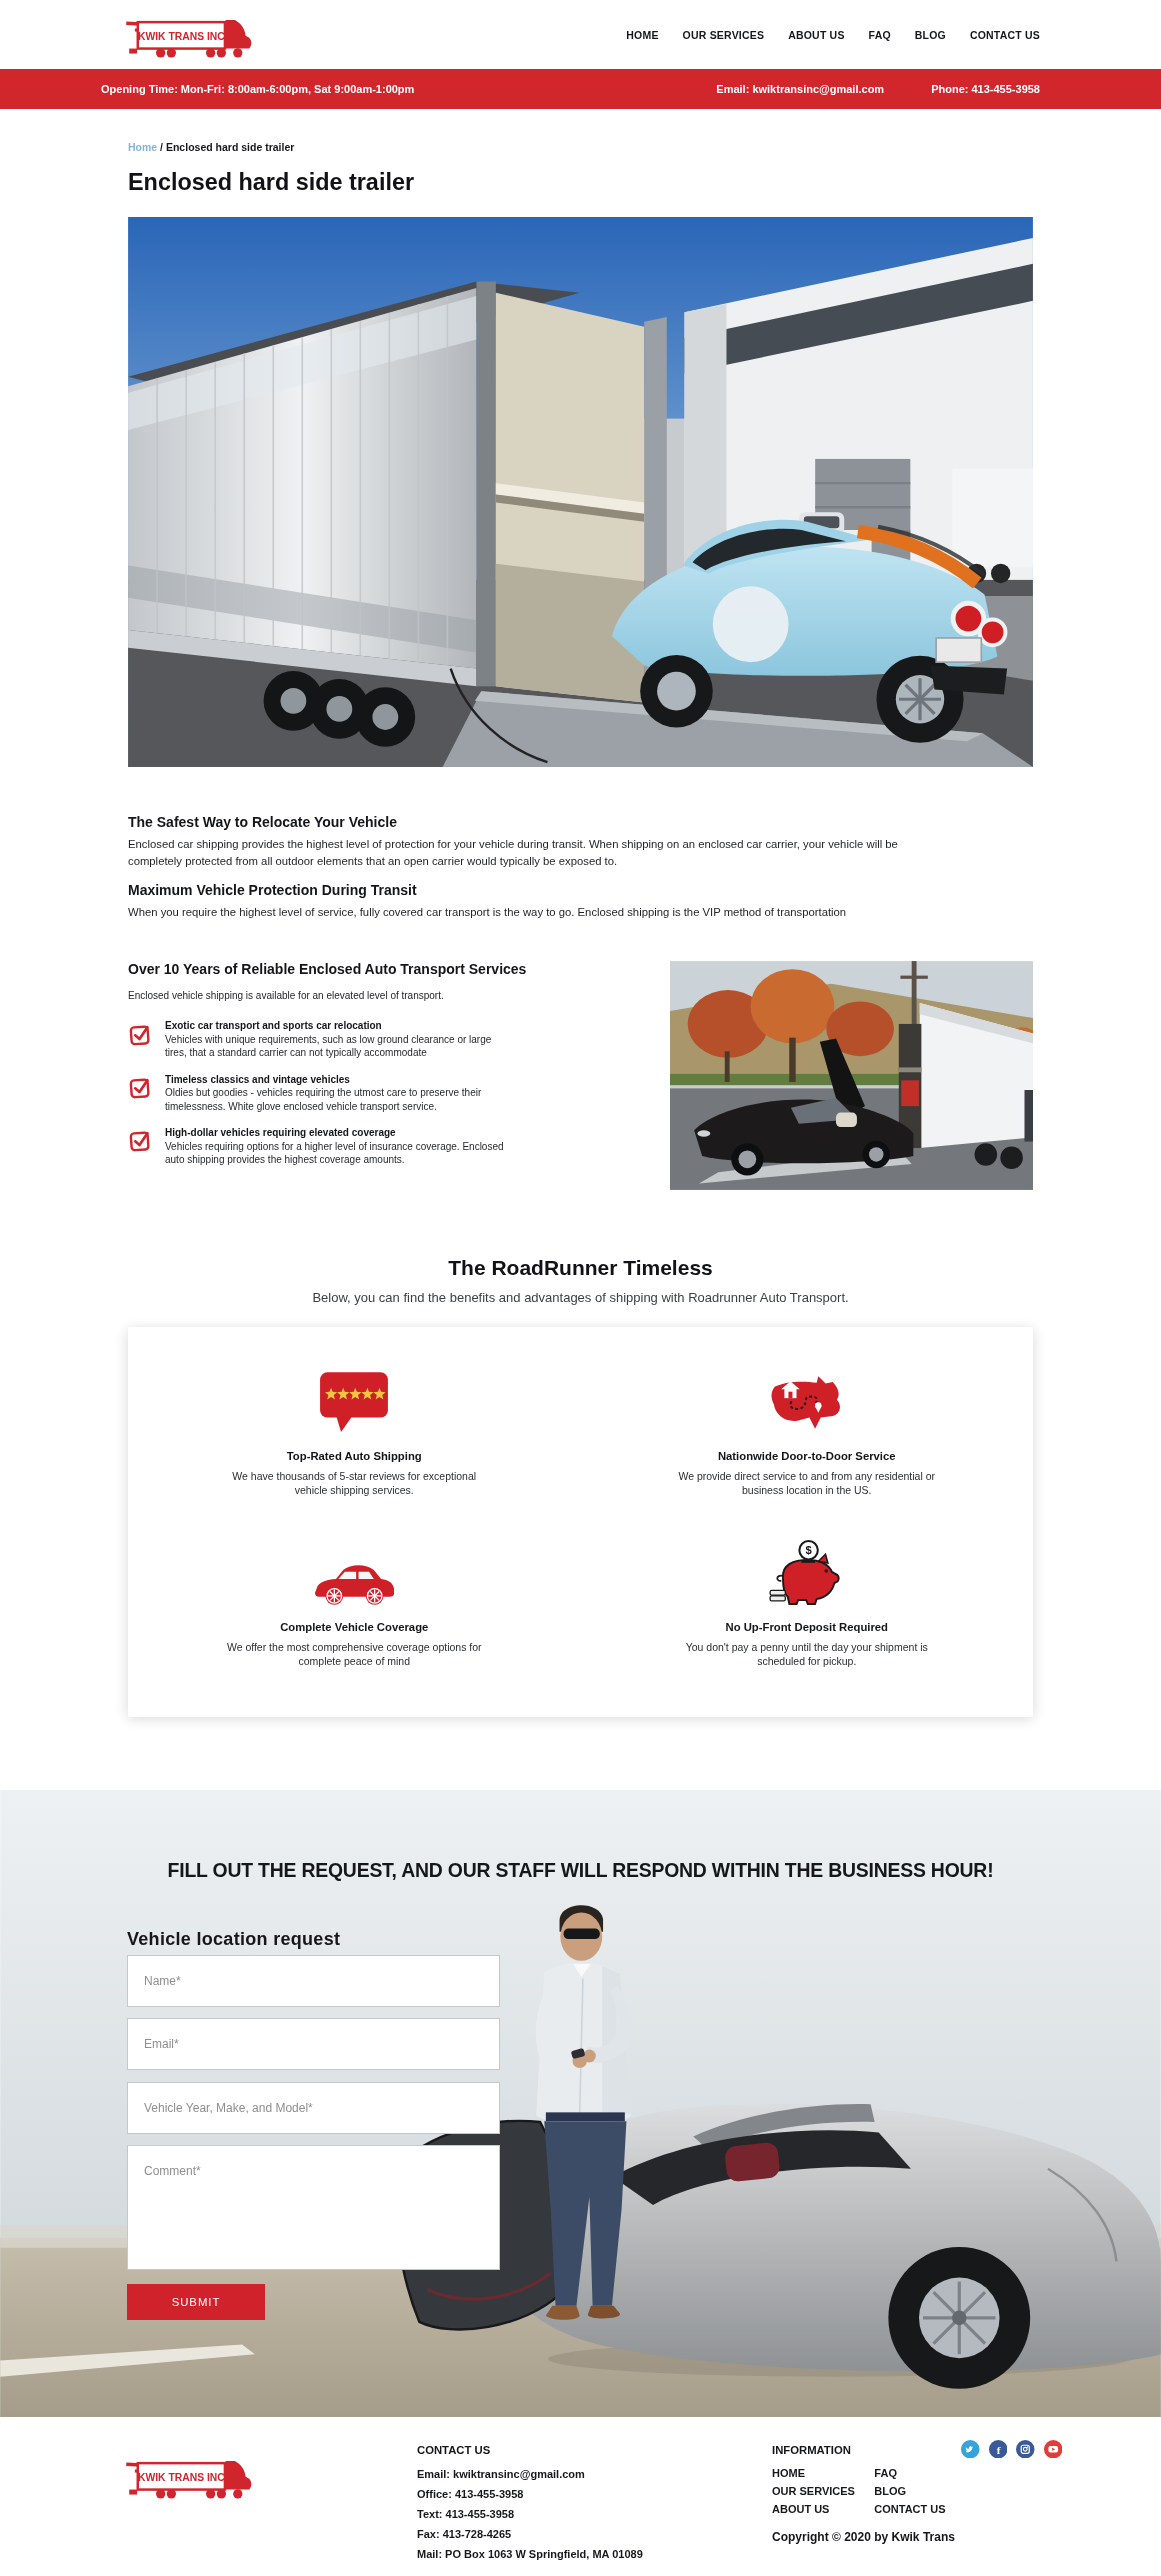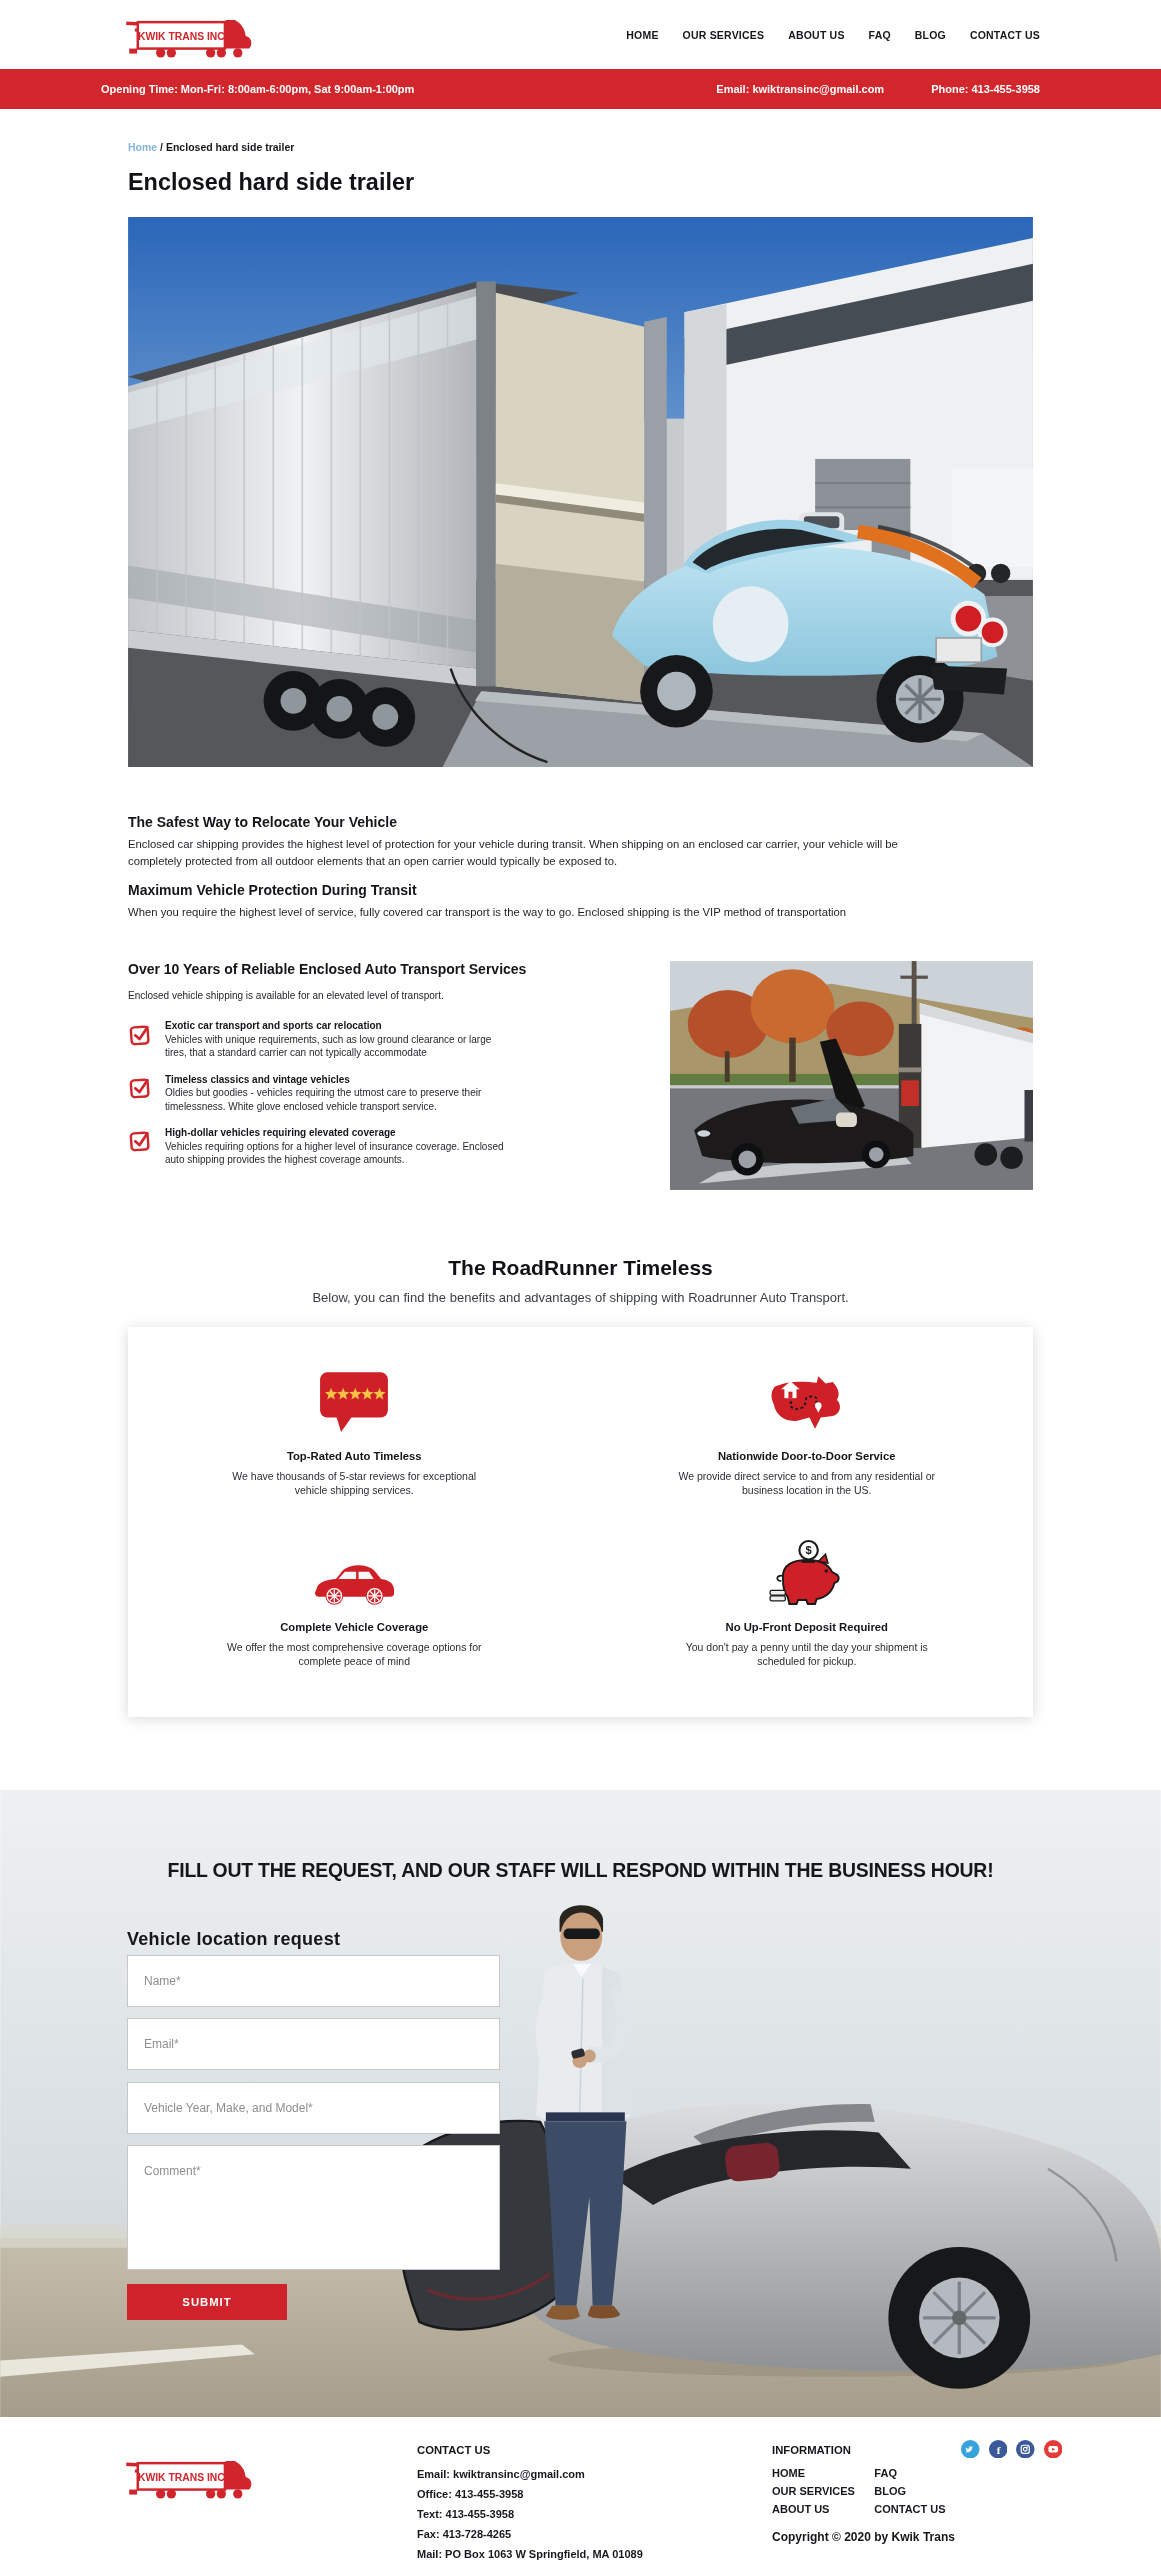--- a/index.html
+++ b/index.html
@@ -60,21 +60,21 @@
   
   .request{position:relative;margin-top:73px;height:627px;overflow:hidden;}
   .request .scene{position:absolute;inset:0;}
   .request-banner{position:absolute;left:0;top:69px;width:100%;text-align:center;margin:0;font-size:19.4px;font-weight:bold;color:#15171a;letter-spacing:-0.2px;}
   .req-form{position:absolute;left:127px;top:139px;width:373px;}
   .req-form h3{margin:0 0 5px 0;font-size:18px;font-weight:bold;color:#15171a;letter-spacing:0.3px;}
   .req-form input,.req-form textarea{display:block;width:100%;box-sizing:border-box;border:0.8px solid #c7c7c7;background:#fff;margin-bottom:11.3px;font-family:"Liberation Sans",sans-serif;font-size:12px;color:#333;padding:0 16px;}
   .req-form input{height:52px;}
   .req-form textarea{height:125px;padding-top:18px;resize:none;}
   .req-form input::placeholder,.req-form textarea::placeholder{color:#8e8e8e;}
-  .submit-btn{margin-top:2.4px;width:160px;height:36px;background:#d0222b;color:#fff;border:none;font-family:"Liberation Sans",sans-serif;font-size:11.3px;font-weight:bold;letter-spacing:1px;cursor:pointer;}
+  .submit-btn{margin-top:2.4px;width:138px;height:36px;background:#d0222b;color:#fff;border:none;font-family:"Liberation Sans",sans-serif;font-size:11.3px;font-weight:normal;letter-spacing:1px;cursor:pointer;}
 
   
   .footer{position:relative;height:166px;background:#fff;font-size:11px;}
   .f-logo{position:absolute;left:121px;top:34px;}
   .f-col h5{margin:0 0 8px 0;font-size:11.3px;font-weight:bold;color:#14161a;}
   .f-contact{position:absolute;left:417px;top:27.4px;}
   .f-contact div{font-weight:bold;color:#17191d;line-height:20px;}
   .f-info{position:absolute;left:772px;top:27.4px;}
   .f-links{display:flex;gap:19.4px;}
   .f-links ul{list-style:none;margin:0;padding:0;}
@@ -338,21 +338,21 @@
               <polygon points="30,58 50,58 36,78" fill="#cf2028"></polygon>
               <g fill="#f6c445">
                 <path transform="translate(16,23) scale(0.95)" d="M8 0 L10 5.5 L16 6 L11.5 9.6 L13 15.5 L8 12.2 L3 15.5 L4.5 9.6 L0 6 L6 5.5 Z"></path>
                 <path transform="translate(31,23) scale(0.95)" d="M8 0 L10 5.5 L16 6 L11.5 9.6 L13 15.5 L8 12.2 L3 15.5 L4.5 9.6 L0 6 L6 5.5 Z"></path>
                 <path transform="translate(46,23) scale(0.95)" d="M8 0 L10 5.5 L16 6 L11.5 9.6 L13 15.5 L8 12.2 L3 15.5 L4.5 9.6 L0 6 L6 5.5 Z"></path>
                 <path transform="translate(61,23) scale(0.95)" d="M8 0 L10 5.5 L16 6 L11.5 9.6 L13 15.5 L8 12.2 L3 15.5 L4.5 9.6 L0 6 L6 5.5 Z"></path>
                 <path transform="translate(76,23) scale(0.95)" d="M8 0 L10 5.5 L16 6 L11.5 9.6 L13 15.5 L8 12.2 L3 15.5 L4.5 9.6 L0 6 L6 5.5 Z"></path>
               </g>
             </svg>
           </span>
-          <h4>Top-Rated Auto Timeless</h4>
+          <h4>Top-Rated Auto Shipping</h4>
           <p>We have thousands of 5-star reviews for exceptional vehicle shipping services.</p>
         </div>
         <div class="feature">
           <span class="f-icon">
             <svg width="84" height="68" viewBox="0 0 104 84">
               <path d="M12 22 C28 14 50 15 64 17 L66 9 L75 18 L84 16 C90 23 94 31 89 38 C96 45 93 56 84 58 L69 60 L62 74 L55 60 L40 64 C25 66 13 57 11 44 C7 36 7 28 12 22 Z" fill="#cf2028"></path>
               <rect x="24" y="24" width="15" height="12" fill="#fff"></rect>
               <polygon points="20,25 31.5,15 43,25" fill="#fff"></polygon>
               <rect x="29" y="28" width="5" height="8" fill="#cf2028"></rect>
               <path d="M33 40 C26 50 44 52 48 46 C53 39 47 34 58 34 C64 34 66 38 63 42" fill="none" stroke="#1a1a1a" stroke-width="2.4" stroke-dasharray="3.5 3"></path>

